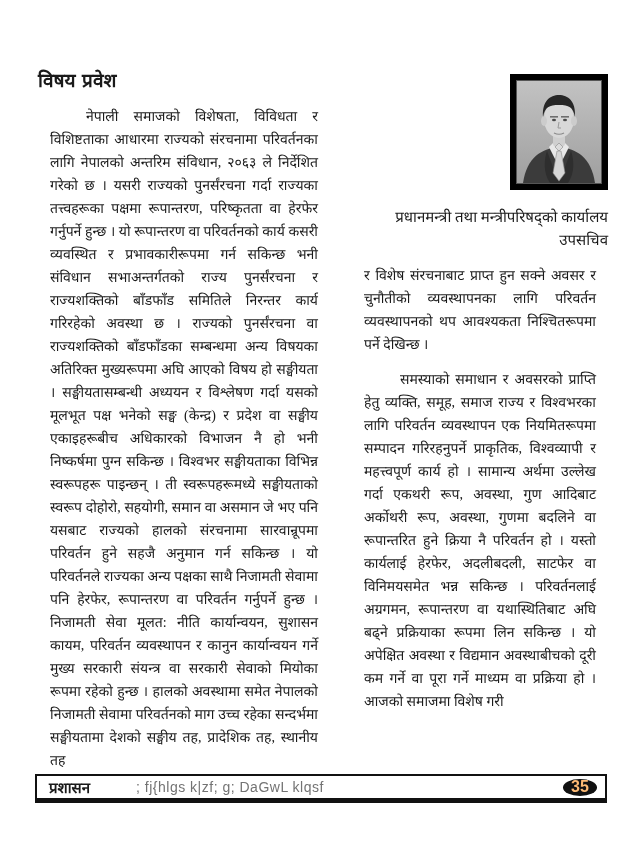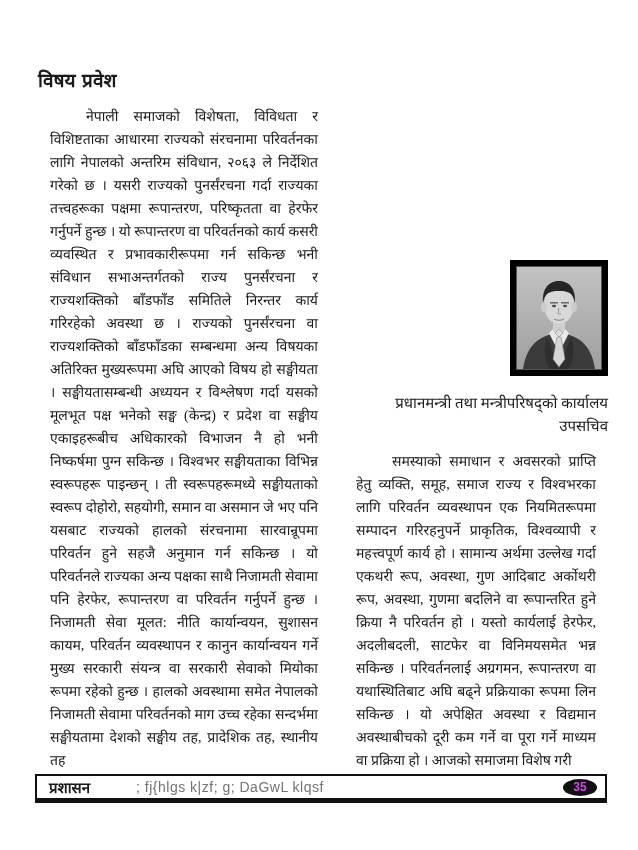--- a/index.html
+++ b/index.html
@@ -17,24 +17,23 @@
     padding-top:46px;
     text-align:center;
     font-family:"DejaVu Sans","Liberation Sans",sans-serif;
     font-weight:bold;
     font-size:25px;
     line-height:1.62;
     letter-spacing:0.5px;
   }
   .columns{
     display:flex;
-    gap:14px;
+    gap:22px;
     padding:22px 30px 0 38px;
     box-sizing:border-box;
-    align-items:flex-end;
   }
   .col-left{width:292px;flex:0 0 292px;}
   .col-right{flex:1;min-width:0;}
   h2.sec{
     margin:0 0 8px 0;
     font-family:"DejaVu Sans","Liberation Sans",sans-serif;
     font-weight:bold;
     font-size:19px;
     line-height:1.3;
   }
@@ -89,23 +88,23 @@
     font-size:14px;
     letter-spacing:0.5px;
     color:#737373;
     white-space:nowrap;
     overflow:hidden;
   }
   .page-badge{
     width:34px;height:17px;
     border-radius:50%;
     background:#111;
-    color:#d946ef;
+    color:#fdba74;
     font-family:"Liberation Sans","DejaVu Sans",sans-serif;
-    font-size:12px;
+    font-size:16px;
     font-weight:bold;
     display:flex;align-items:center;justify-content:center;
     flex:0 0 auto;
   }
 </style>
 </head>
 <body>
 
 <div class="page">
 
@@ -161,20 +160,21 @@
             </svg>
           </div>
         </div>
       </div>
 
       <div class="author-block">
         <div>प्रधानमन्त्री तथा मन्त्रीपरिषद्को कार्यालय</div>
         <div>उपसचिव</div>
       </div>
 
+      <p class="body rc-para1">र विशेष संरचनाबाट प्राप्त हुन सक्ने अवसर र चुनौतीको व्यवस्थापनका लागि परिवर्तन व्यवस्थापनको थप आवश्यकता निश्चितरूपमा पर्ने देखिन्छ ।</p>
 
 
       <p class="body indent">समस्याको समाधान र अवसरको प्राप्ति हेतु व्यक्ति, समूह, समाज राज्य र विश्वभरका लागि परिवर्तन व्यवस्थापन एक नियमितरूपमा सम्पादन गरिरहनुपर्ने प्राकृतिक, विश्वव्यापी र महत्त्वपूर्ण कार्य हो । सामान्य अर्थमा उल्लेख गर्दा एकथरी रूप, अवस्था, गुण आदिबाट अर्कोथरी रूप, अवस्था, गुणमा बदलिने वा रूपान्तरित हुने क्रिया नै परिवर्तन हो । यस्तो कार्यलाई हेरफेर, अदलीबदली, साटफेर वा विनिमयसमेत भन्न सकिन्छ । परिवर्तनलाई अग्रगमन, रूपान्तरण वा यथास्थितिबाट अघि बढ्ने प्रक्रियाका रूपमा लिन सकिन्छ । यो अपेक्षित अवस्था र विद्यमान अवस्थाबीचको दूरी कम गर्ने वा पूरा गर्ने माध्यम वा प्रक्रिया हो । आजको समाजमा विशेष गरी</p>
 
     </div>
   </div>
 
   <div class="footer">
     <span class="journal-name">प्रशासन</span>
     <span class="footer-subtitle">; fj{hlgs k|zf; g; DaGwL klqsf</span>

